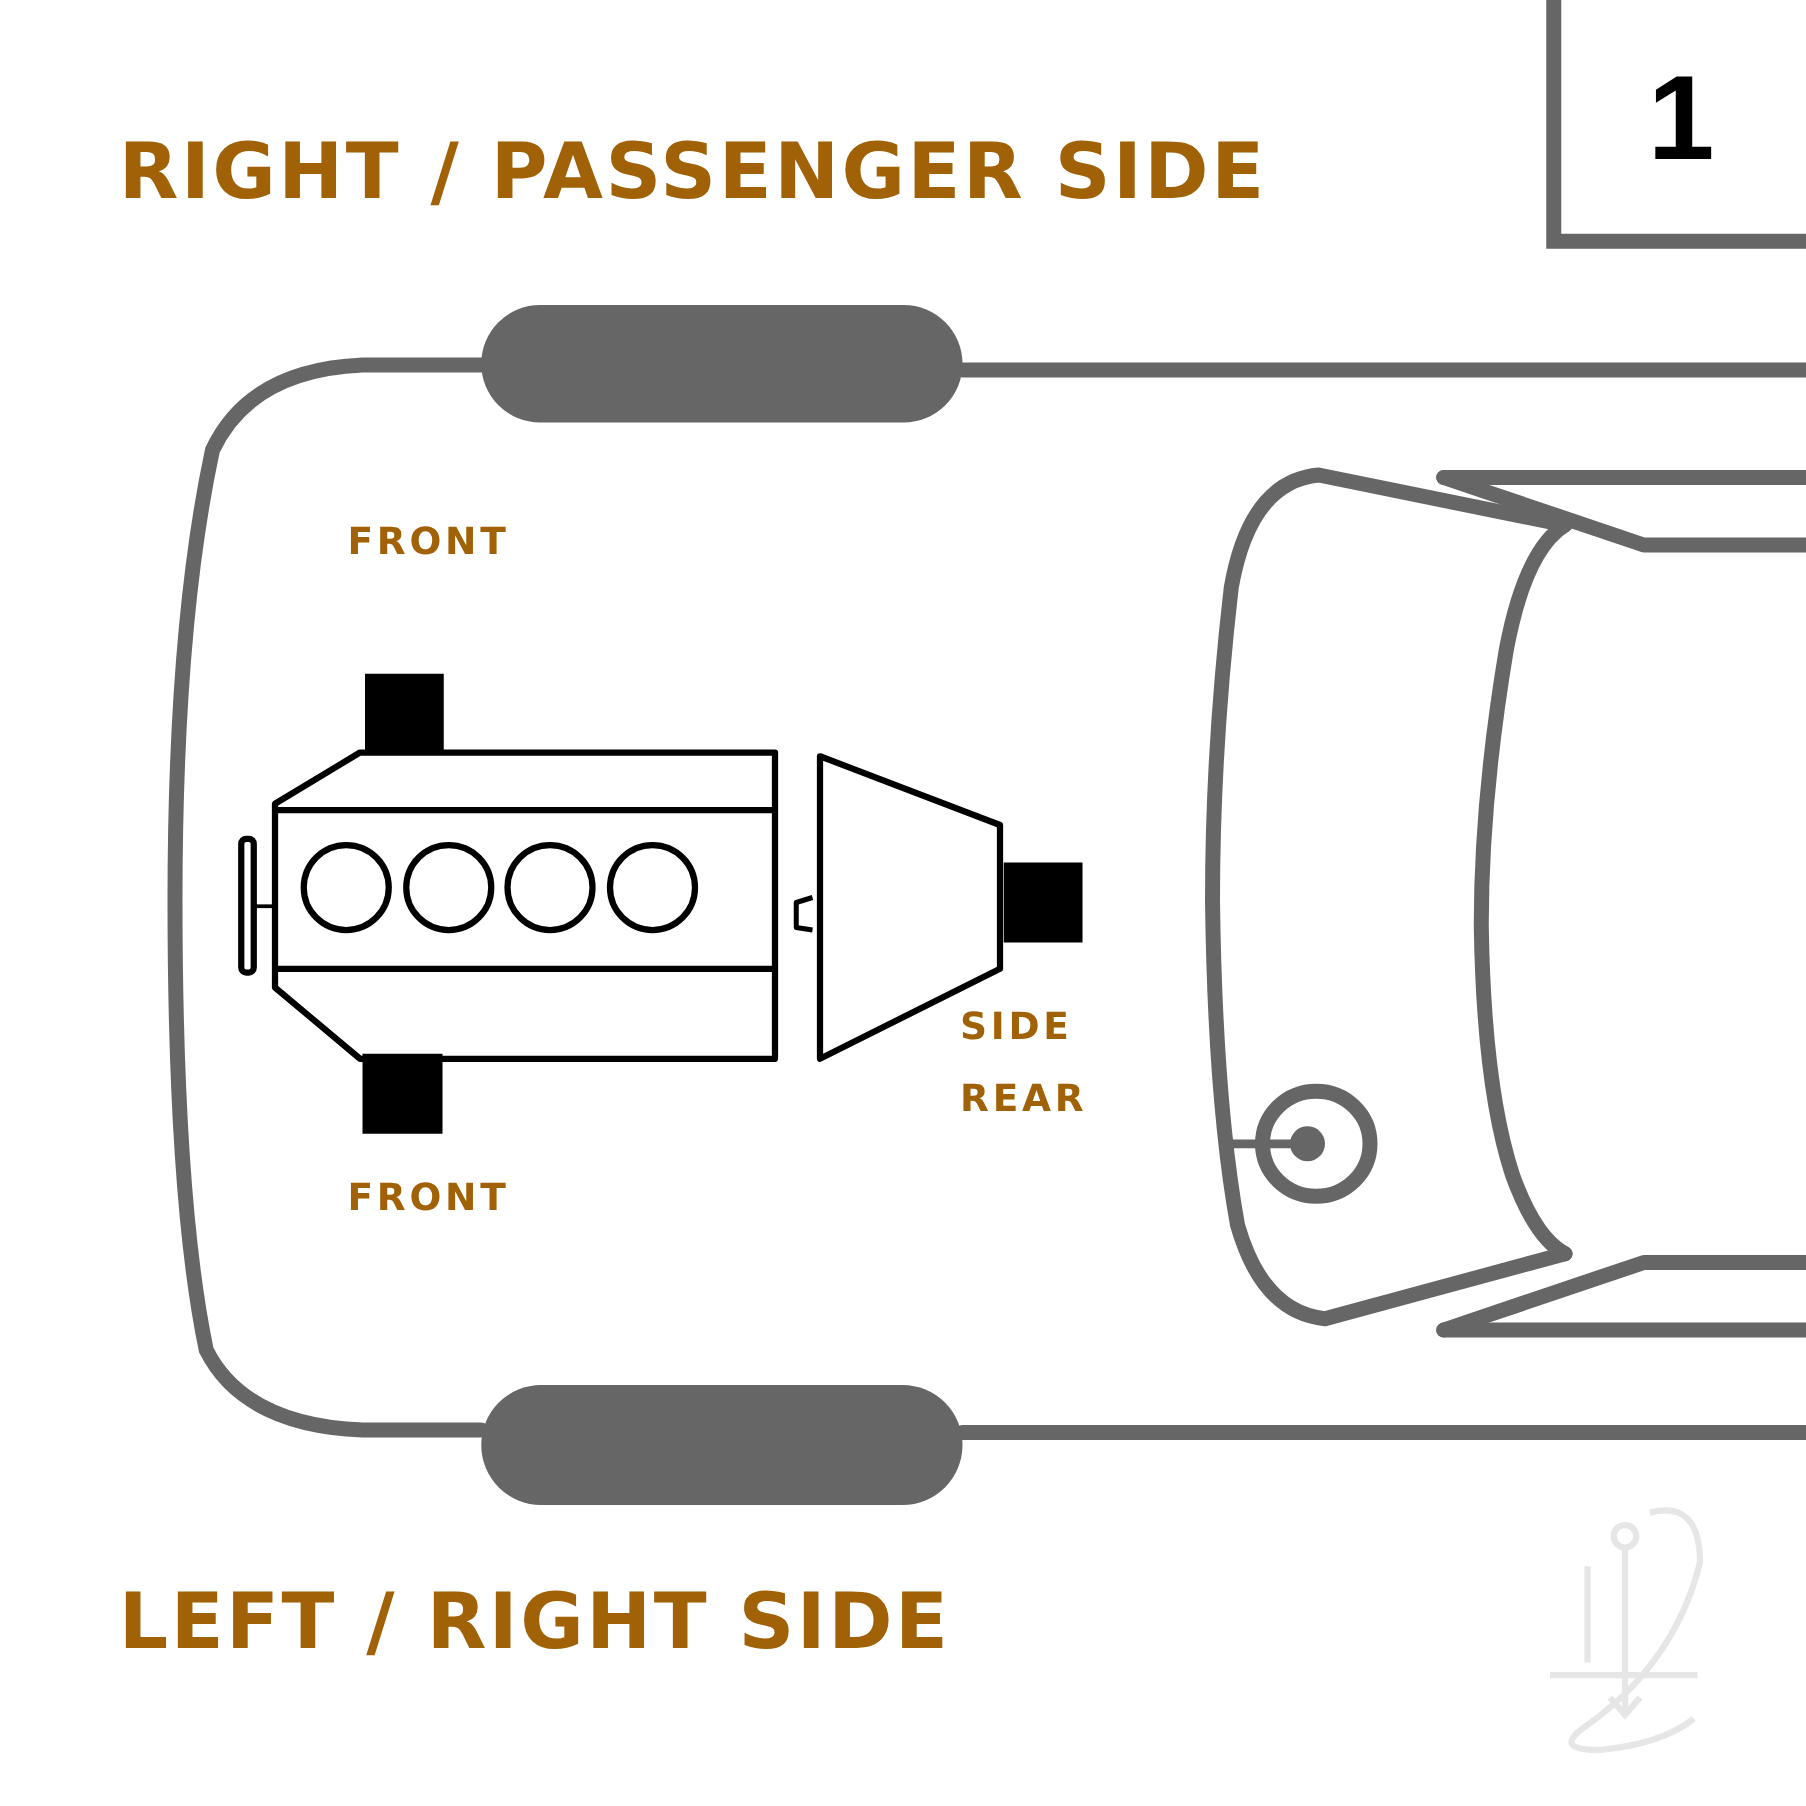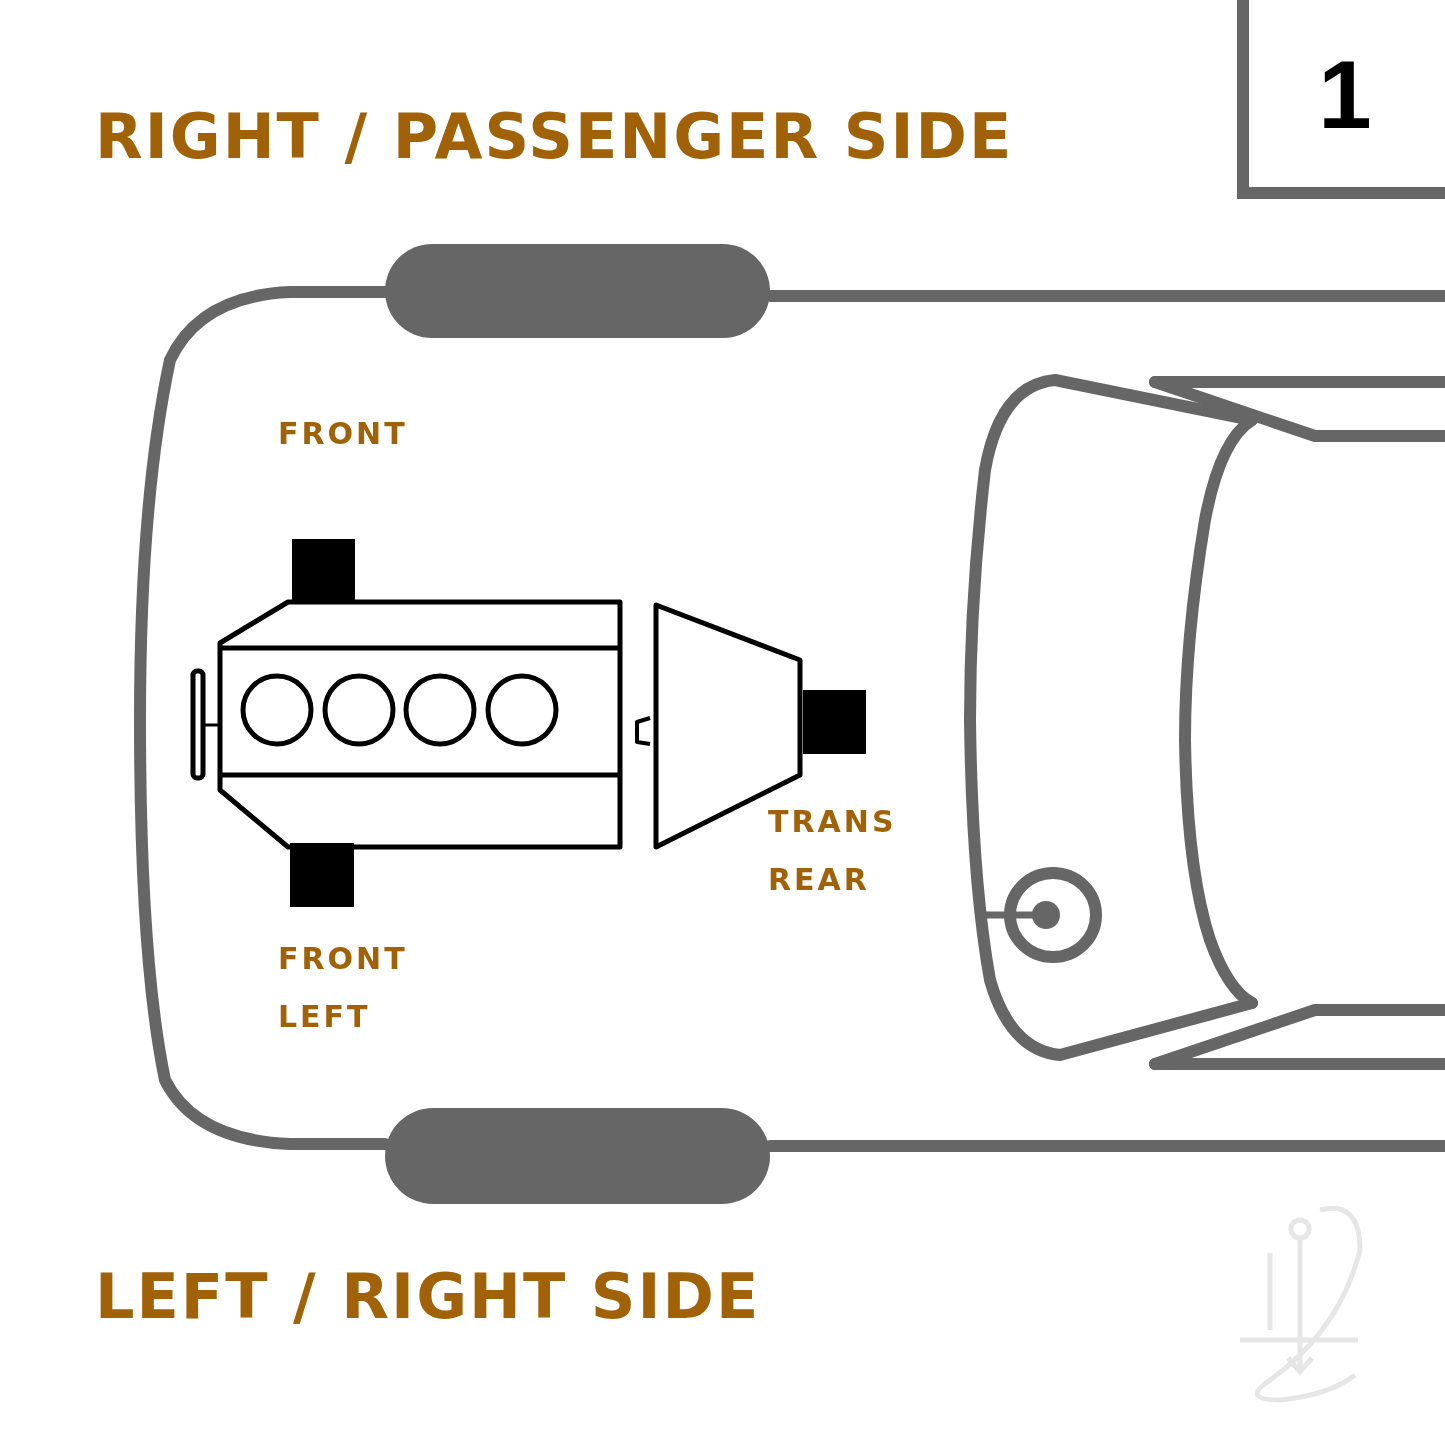--- a/index.html
+++ b/index.html
@@ -87,19 +87,18 @@
 <div class="lbl side-label" style="left:95px; top:1260px;">LEFT / RIGHT SIDE</div>
 
 <div class="badge-num">1</div>
 
 <div class="lbl mount-label" style="left:278px; top:405px; width:210px;">
   <div>FRONT</div>
 </div>
 
 <div class="lbl mount-label" style="left:278px; top:930px; width:210px;">
   <div>FRONT</div>
-  <div>LEFT</div>
 </div>
 
 <div class="lbl mount-label" style="left:768px; top:793px; width:200px;">
-  <div>TRANS</div>
+  <div>SIDE</div>
   <div>REAR</div>
 </div>
 
 </body></html>

